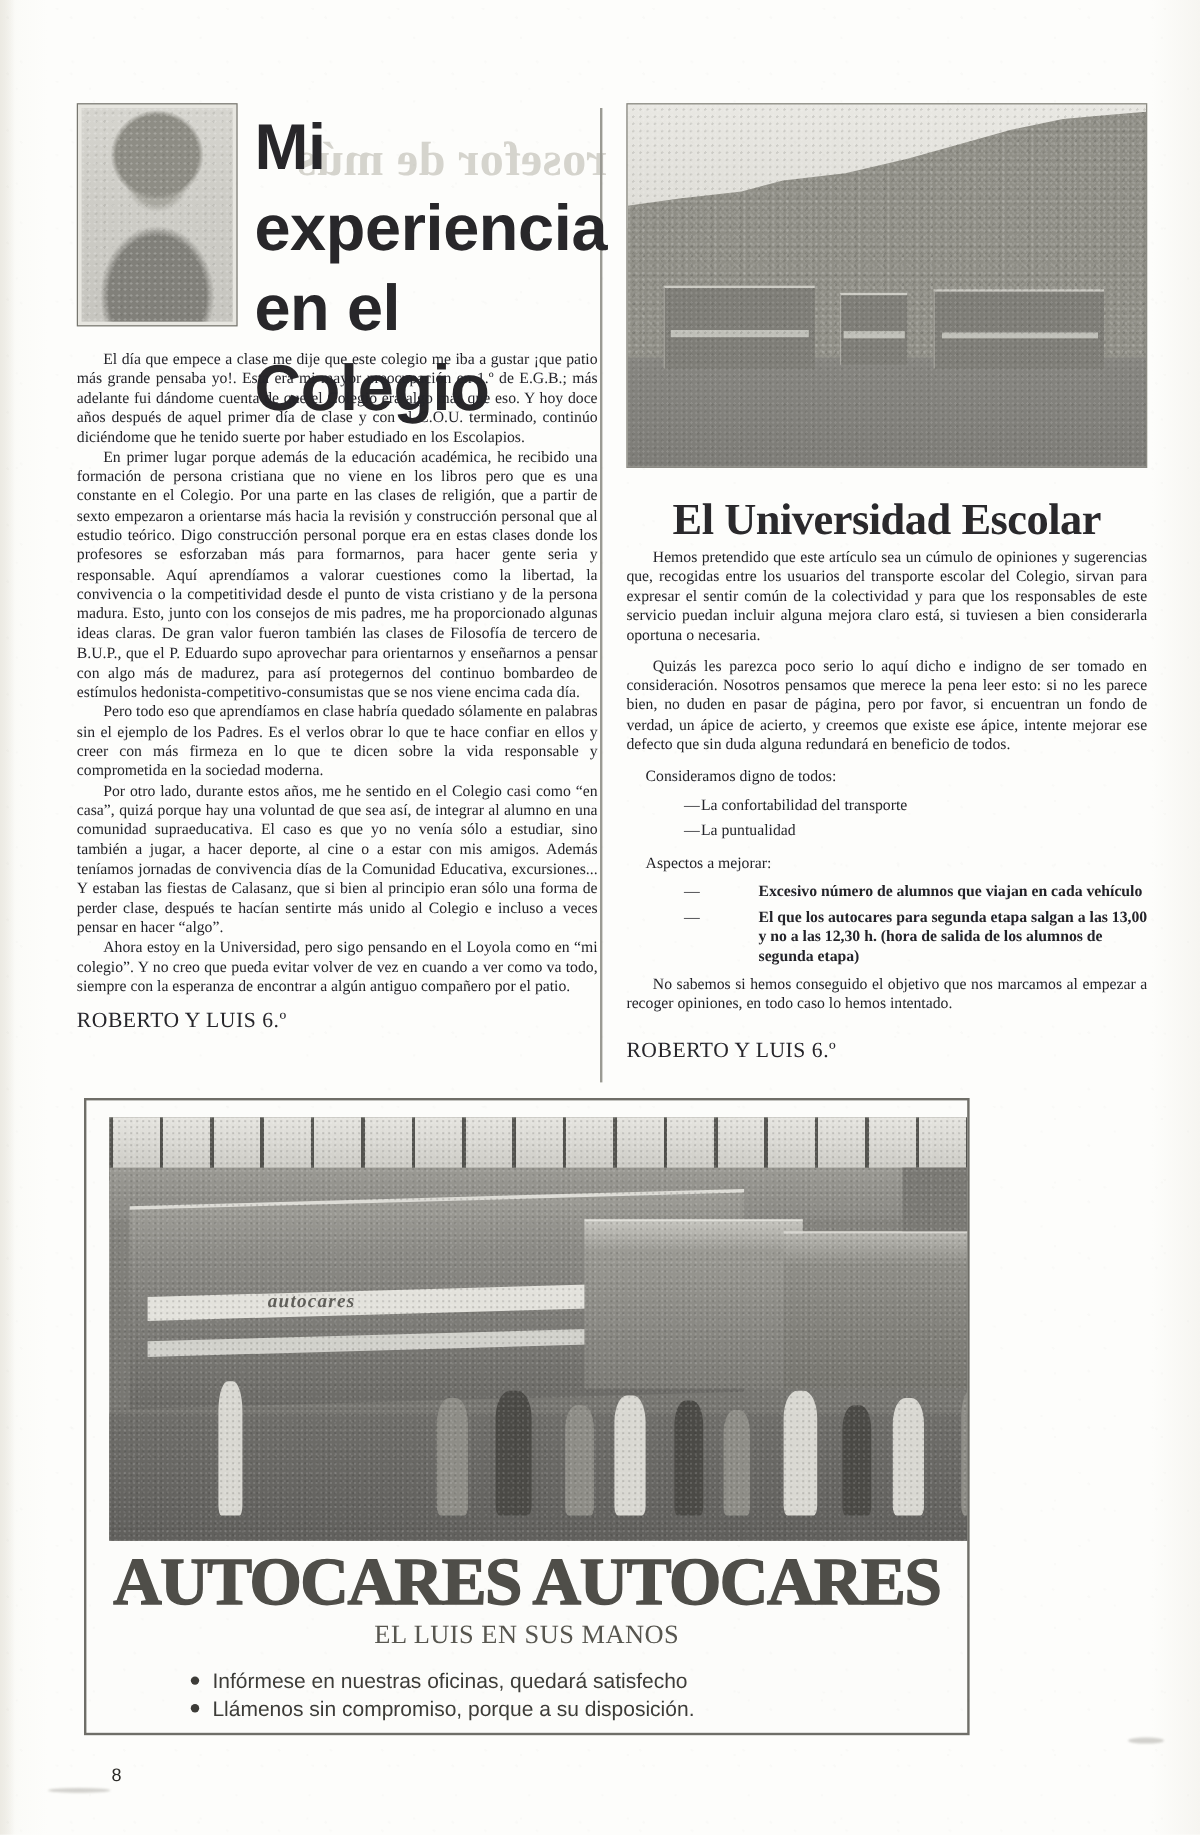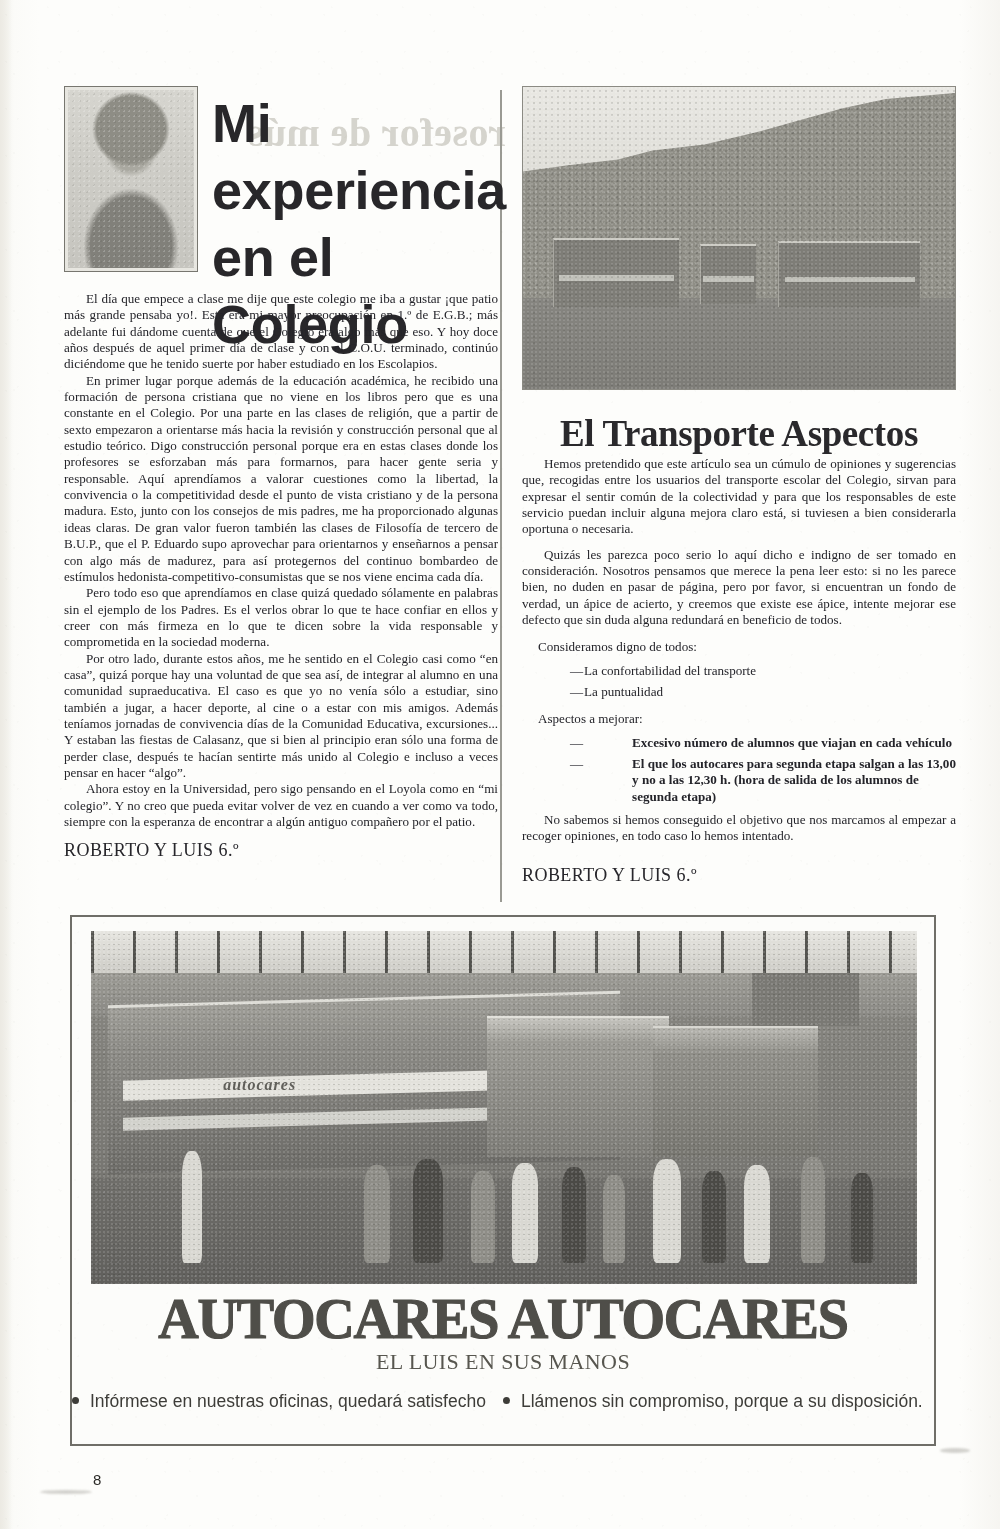--- a/index.html
+++ b/index.html
@@ -224,21 +224,21 @@
   }
   .dash-list li .dash { flex: 0 0 auto; margin-right: 1px; }
   .dash-list li .txt { flex: 1 1 auto; text-align: left; }
   .list-intro { margin-top: 11px !important; text-indent: 16px !important; }
   .list-bold li .txt { font-weight: bold; margin-left: 48px; }
 
   
   #ad {
     position: absolute;
     left: 70px; top: 915px;
-    width: 866px; height: 531px;
+    width: 738px; height: 531px;
     border: 2.5px solid #6f6e68;
     background: #fcfcfa;
     overflow: hidden;
     padding-left: 46px;
   }
   .ad-photo {
     position: absolute;
     left: 19px; top: 14px;
     width: 826px; height: 353px;
     background: linear-gradient(180deg, #8d8c86 0%, #7e7d78 42%, #6f6e6a 100%);
@@ -339,21 +339,21 @@
     text-align: center;
     font-family: "Liberation Serif", serif;
     font-size: 22px;
     color: #57564f;
     letter-spacing: .4px;
   }
   .ad-bullets {
     position: absolute;
     left: 0; right: 0; top: 473px;
     display: flex;
-    flex-direction: row;
+    flex-direction: column;
     align-items: center;
   }
   .ad-bullets .row {
     display: flex; align-items: baseline;
     font-family: "Liberation Sans", sans-serif;
     font-size: 17.5px;
     line-height: 23px;
     color: #3d3c38;
     width: 560px;
   }
@@ -399,40 +399,40 @@
       <div class="head-block">
         <div class="portrait">
           <div class="portrait-inner"></div>
         </div>
         <div class="headline">Mi experiencia en el Colegio</div>
       </div>
 
       <div class="body-text">
         <p>El día que empece a clase me dije que este colegio me iba a gustar ¡que patio más grande pensaba yo!. Esta era mi mayor preocupación en 1.º de E.G.B.; más adelante fui dándome cuenta de que el Colegio era algo más que eso. Y hoy doce años después de aquel primer día de clase y con el C.O.U. terminado, continúo diciéndome que he tenido suerte por haber estudiado en los Escolapios.</p>
         <p>En primer lugar porque además de la educación académica, he recibido una formación de persona cristiana que no viene en los libros pero que es una constante en el Colegio. Por una parte en las clases de religión, que a partir de sexto empezaron a orientarse más hacia la revisión y construcción personal que al estudio teórico. Digo construcción personal porque era en estas clases donde los profesores se esforzaban más para formarnos, para hacer gente seria y responsable. Aquí aprendíamos a valorar cuestiones como la libertad, la convivencia o la competitividad desde el punto de vista cristiano y de la persona madura. Esto, junto con los consejos de mis padres, me ha proporcionado algunas ideas claras. De gran valor fueron también las clases de Filosofía de tercero de B.U.P., que el P. Eduardo supo aprovechar para orientarnos y enseñarnos a pensar con algo más de madurez, para así protegernos del continuo bombardeo de estímulos hedonista-competitivo-consumistas que se nos viene encima cada día.</p>
-        <p>Pero todo eso que aprendíamos en clase quizá quedado sólamente en palabras sin el ejemplo de los Padres. Es el verlos obrar lo que te hace confiar en ellos y creer con más firmeza en lo que te dicen sobre la vida responsable y comprometida en la sociedad moderna.</p>
+        <p>Pero todo eso que aprendíamos en clase habría quedado sólamente en palabras sin el ejemplo de los Padres. Es el verlos obrar lo que te hace confiar en ellos y creer con más firmeza en lo que te dicen sobre la vida responsable y comprometida en la sociedad moderna.</p>
         <p>Por otro lado, durante estos años, me he sentido en el Colegio casi como “en casa”, quizá porque hay una voluntad de que sea así, de integrar al alumno en una comunidad supraeducativa. El caso es que yo no venía sólo a estudiar, sino también a jugar, a hacer deporte, al cine o a estar con mis amigos. Además teníamos jornadas de convivencia días de la Comunidad Educativa, excursiones... Y estaban las fiestas de Calasanz, que si bien al principio eran sólo una forma de perder clase, después te hacían sentirte más unido al Colegio e incluso a veces pensar en hacer “algo”.</p>
         <p>Ahora estoy en la Universidad, pero sigo pensando en el Loyola como en “mi colegio”. Y no creo que pueda evitar volver de vez en cuando a ver como va todo, siempre con la esperanza de encontrar a algún antiguo compañero por el patio.</p>
         <div class="byline">ROBERTO Y LUIS 6.º</div>
       </div>
     </div>
 
     <div class="col col-right">
 
       <div class="bus-photo">
         <div class="bp-sky"></div>
         <div class="bp-hill"></div>
         <div class="bp-ground"></div>
         <div class="bus bus-1"></div>
         <div class="bus bus-2"></div>
         <div class="bus bus-3"></div>
         <div class="bp-grain"></div>
       </div>
 
-      <div class="transport-title">El Transporte Aspectos</div>
+      <div class="transport-title">El Universidad Escolar</div>
 
       <div class="body-text">
         <p>Hemos pretendido que este artículo sea un cúmulo de opiniones y sugerencias que, recogidas entre los usuarios del transporte escolar del Colegio, sirvan para expresar el sentir común de la colectividad y para que los responsables de este servicio puedan incluir alguna mejora claro está, si tuviesen a bien considerarla oportuna o necesaria.</p>
         <p style="margin-top:9px">Quizás les parezca poco serio lo aquí dicho e indigno de ser tomado en consideración. Nosotros pensamos que merece la pena leer esto: si no les parece bien, no duden en pasar de página, pero por favor, si encuentran un fondo de verdad, un ápice de acierto, y creemos que existe ese ápice, intente mejorar ese defecto que sin duda alguna redundará en beneficio de todos.</p>
 
         <p class="list-intro">Consideramos digno de todos:</p>
         <ul class="dash-list">
           <li>
             <span class="dash">—</span>
             <span class="txt">La confortabilidad del transporte</span>

